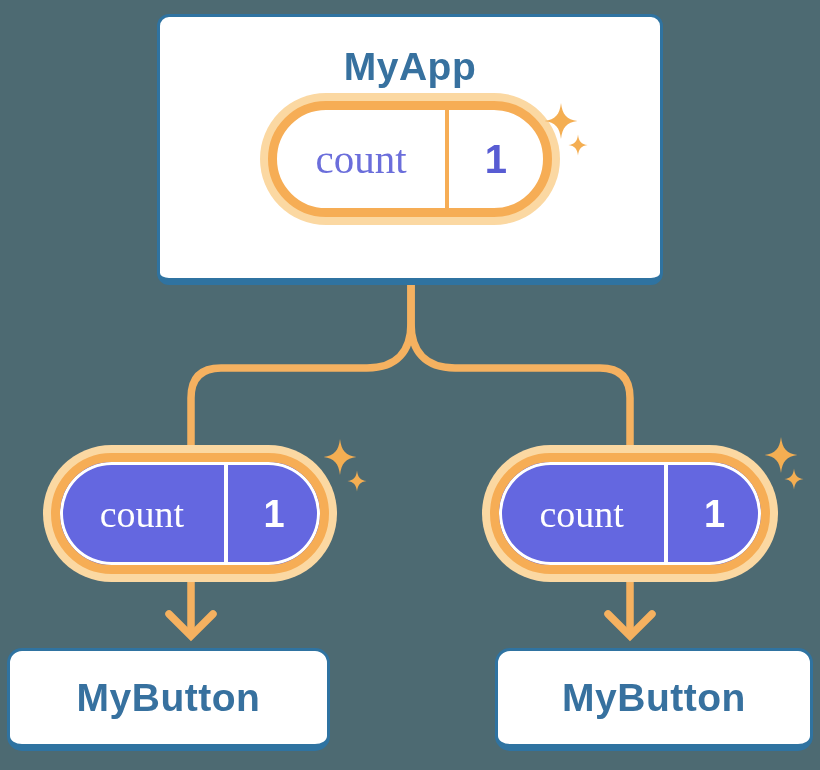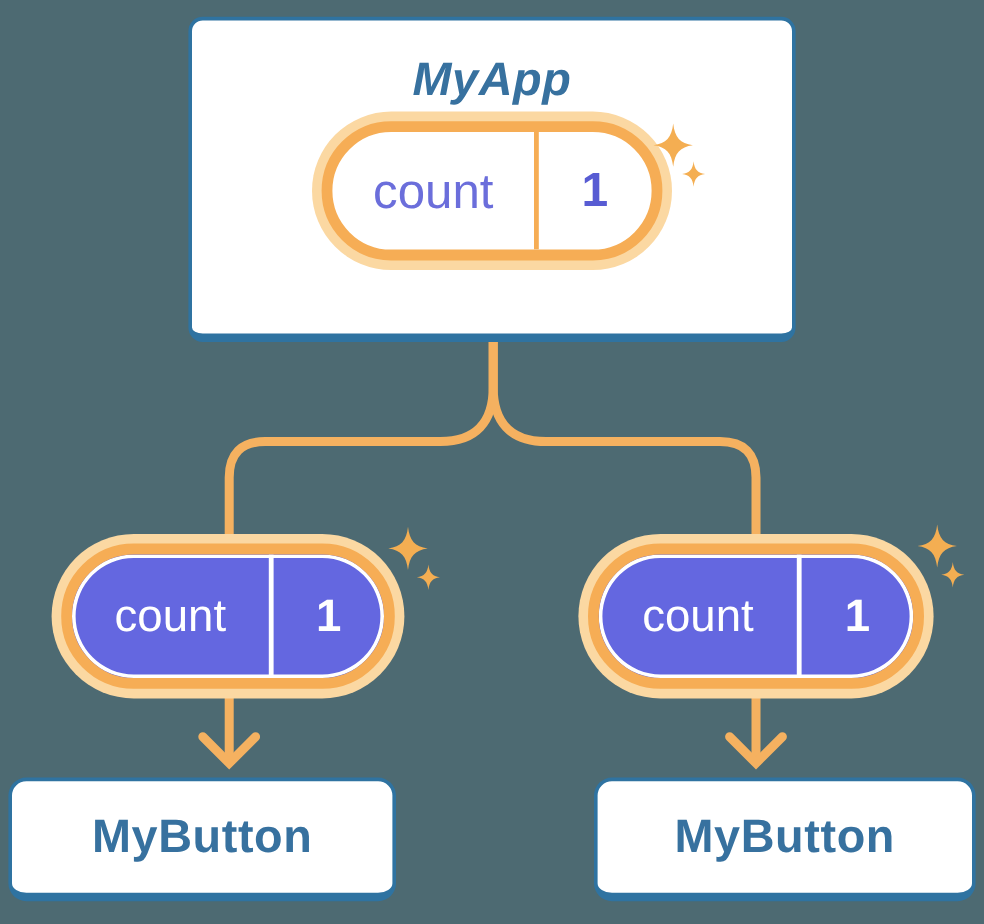--- a/index.html
+++ b/index.html
@@ -57,21 +57,21 @@
   }
   .card.child.left{left:7px;width:323px;}
   .card.child.right{left:495px;width:318px;}
   .card-title{
     color:var(--card-title);
     font-weight:700;
     font-size:39px;
     letter-spacing:0.5px;
     line-height:1;
   }
-  .card.root .card-title{margin-top:30px;font-style:italic;}
+  .card.root .card-title{margin-top:30px;}
   .pill{
     box-sizing:border-box;
     border:9px solid var(--pill-ring);
     border-radius:999px;
     box-shadow:0 0 0 8px var(--pill-halo);
     display:flex;
     align-items:stretch;
     overflow:hidden;
     z-index:2;
   }
@@ -85,21 +85,21 @@
     width:278px;height:121px;
     background:var(--state-fill);
     box-shadow:0 0 0 8px var(--pill-halo), inset 0 0 0 3px #ffffff;
   }
   .pill.standalone.left{left:51px;top:453px;}
   .pill.standalone.right{left:490px;top:453px;width:280px;}
   .pill .sect{
     display:flex;align-items:center;justify-content:center;
     line-height:1;
   }
-  .pill .sect.label{flex:1.78;}
+  .pill .sect.label{flex:1.78;font-family:Liberation Serif, serif;}
   .pill .sect.value{flex:1;}
   .pill .divider{width:3.5px;}
   .pill.on-card .divider{background:var(--pill-ring);}
   .pill.on-card .sect.label{font-size:41px;font-weight:400;color:var(--state-text-on-white);}
   .pill.on-card .sect.value{font-size:40px;font-weight:700;color:var(--state-value-on-white);}
   .pill.standalone .divider{background:#ffffff;width:4px;}
   .pill.standalone .sect.label{font-size:38px;font-weight:500;color:#ffffff;}
   .pill.standalone .sect.value{font-size:38px;font-weight:700;color:#ffffff;}
 </style>
 </head>

